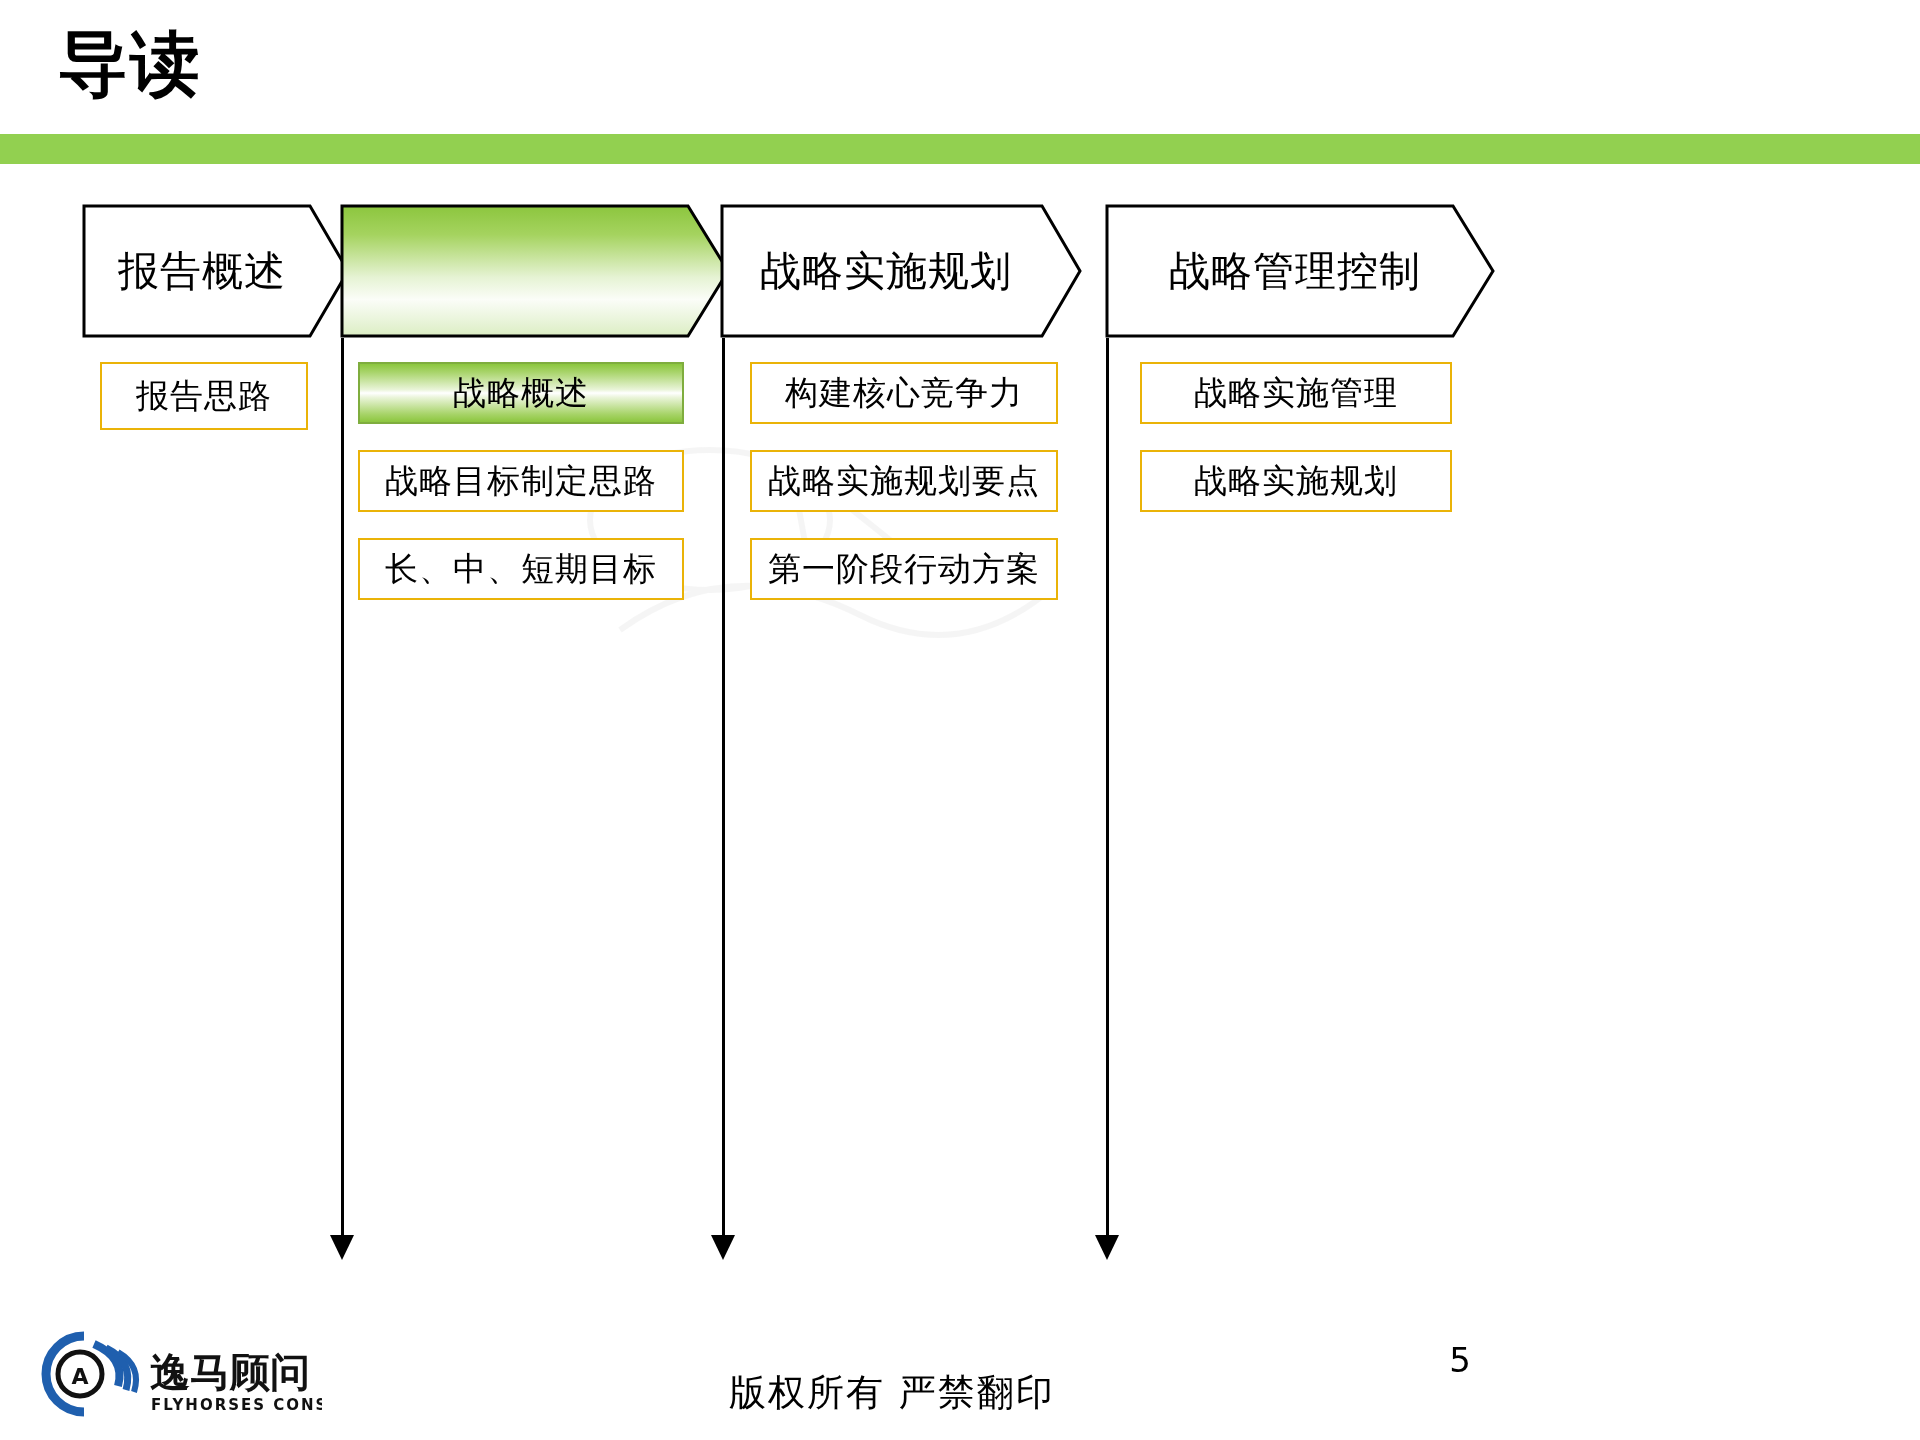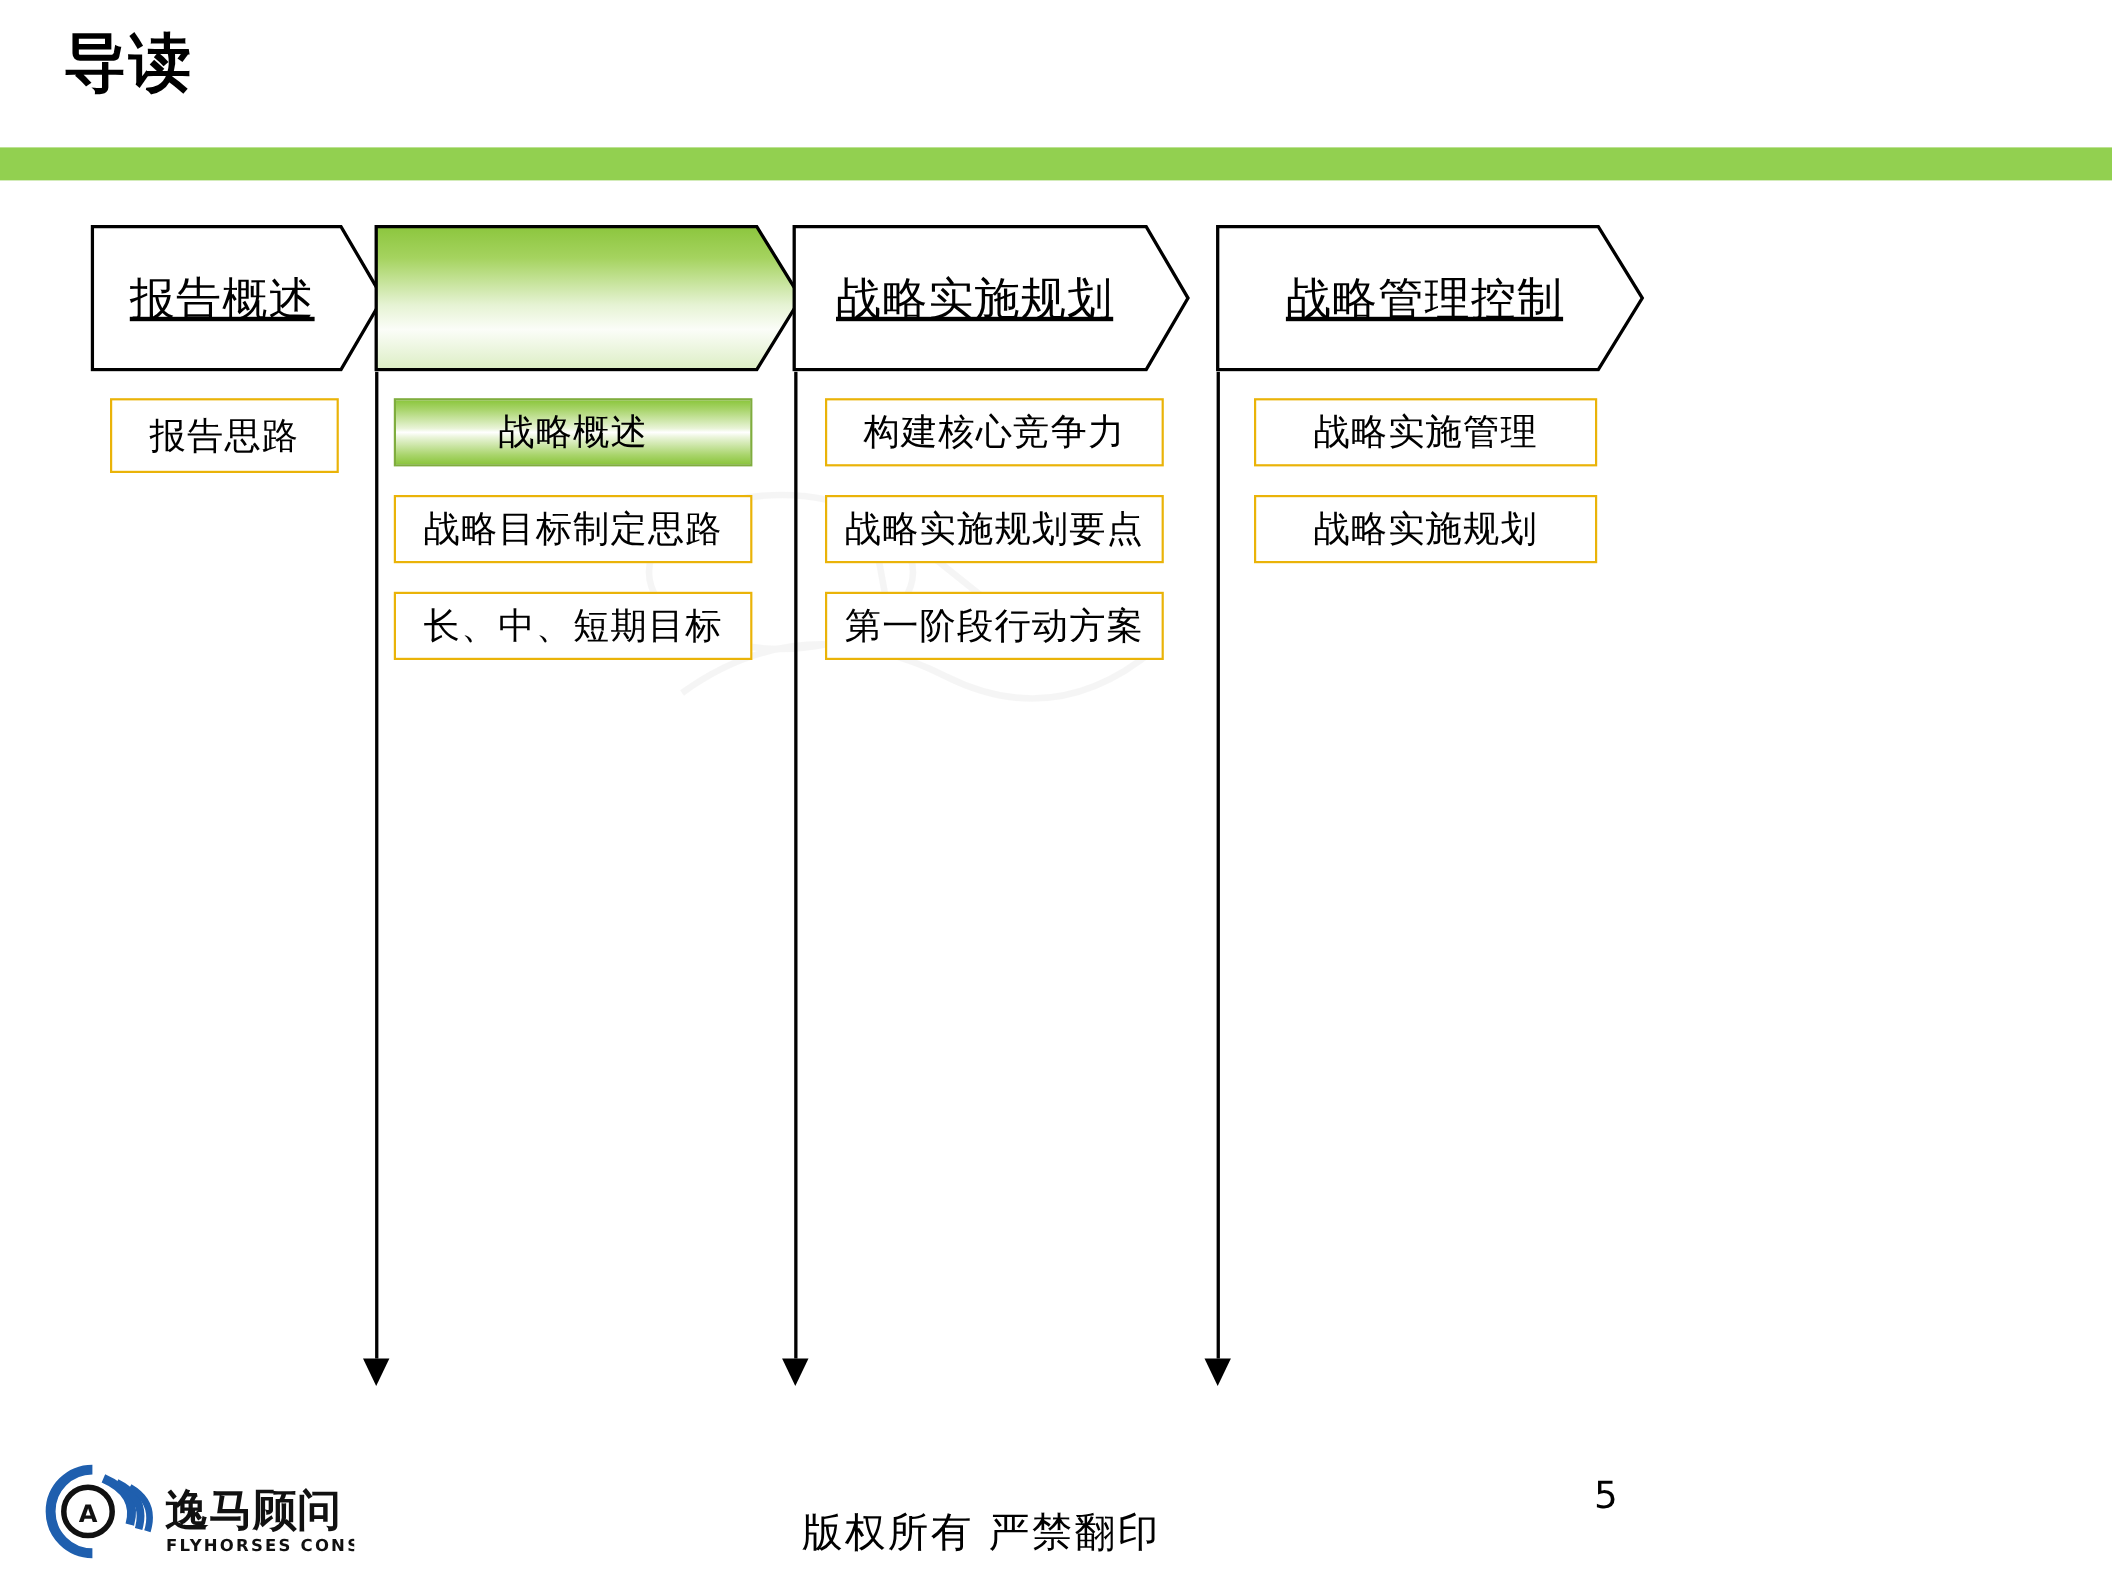--- a/index.html
+++ b/index.html
@@ -6,21 +6,21 @@
   body{
     width:1920px;height:1440px;
     background:#ffffff;
     font-family:"DejaVu Sans","Liberation Sans",sans-serif;
     position:relative;overflow:hidden;
   }
 
   
   .slide-title{
     position:absolute;left:58px;top:26px;
-    font-size:57px;font-weight:bold;color:#000000;
+    font-size:70px;font-weight:bold;color:#000000;
     letter-spacing:2px;line-height:1.1;
     white-space:nowrap;
   }
   .green-rule{
     position:absolute;left:0;top:134px;
     width:1920px;height:30px;
     background:#92d050;
   }
 
   
@@ -28,21 +28,20 @@
   .chev{
     position:absolute;top:0;height:134px;
     display:flex;align-items:center;justify-content:center;
   }
   .chev svg{position:absolute;left:0;top:0;}
   .chev .chev-label{
     position:relative;z-index:2;
     font-size:41px;color:#000;white-space:nowrap;
     letter-spacing:1px;
     font-family:"DejaVu Sans","Liberation Sans",sans-serif;
-    text-decoration:underline;
   }
   .chev.c1{left:82px;width:268px;}
   .chev.c2{left:340px;width:390px;}
   .chev.c3{left:720px;width:362px;}
   .chev.c4{left:1105px;width:390px;}
   .chev.c2 .chev-label{padding-right:34px;}
   .chev.c1 .chev-label{padding-right:28px;}
   .chev.c3 .chev-label{padding-right:30px;}
   .chev.c4 .chev-label{padding-right:34px;margin-left:24px;}
 

